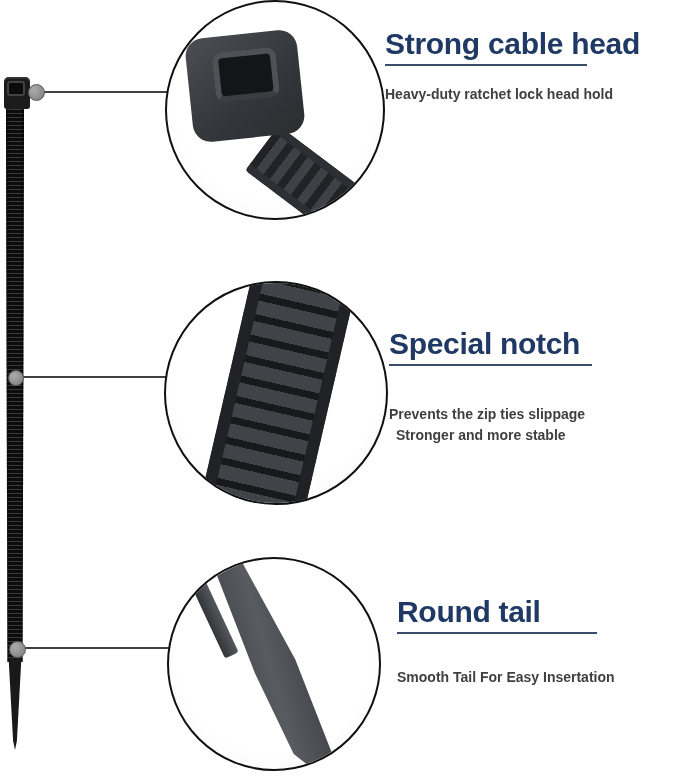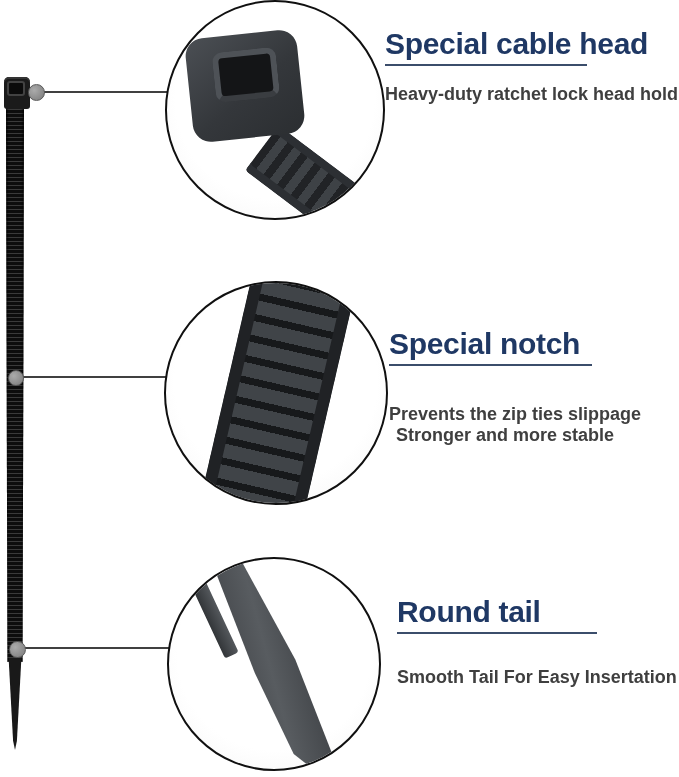--- a/index.html
+++ b/index.html
@@ -64,21 +64,21 @@
   
   .feature{position:absolute;}
   .f1{left:385px;top:26px;}
   .f2{left:389px;top:326px;}
   .f3{left:397px;top:594px;}
   .feature-title{font-size:30px;font-weight:bold;color:#1f3864;line-height:36px;letter-spacing:-0.3px;}
   .title-underline{height:2px;background:#3b4d6b;margin-top:2px;}
   .u1{width:202px;}
   .u2{width:203px;}
   .u3{width:200px;}
-  .feature-body{font-weight:bold;color:#3f3f3f;font-size:18px;line-height:21px;}
+  .feature-body{font-weight:bold;color:#3f3f3f;font-size:14px;line-height:21px;}
   .b1{margin-top:18px;}
   .b2{margin-top:38px;}
   .b3{margin-top:33px;}
   .indent{padding-left:7px;}
 </style>
 </head>
 <body>
 
 <div id="canvas">
 
@@ -107,21 +107,21 @@
   <div class="callout circle2">
     <div class="c2-strap"></div>
   </div>
 
   <div class="callout circle3">
     <div class="c3-thin"></div>
     <div class="c3-main"></div>
   </div>
 
   <div class="feature f1">
-    <div class="feature-title">Special cable head</div>
+    <div class="feature-title">Strong cable head</div>
     <div class="title-underline u1"></div>
     <div class="feature-body b1">
       <div>Heavy-duty ratchet lock head hold</div>
     </div>
   </div>
 
   <div class="feature f2">
     <div class="feature-title">Special notch</div>
     <div class="title-underline u2"></div>
     <div class="feature-body b2">

